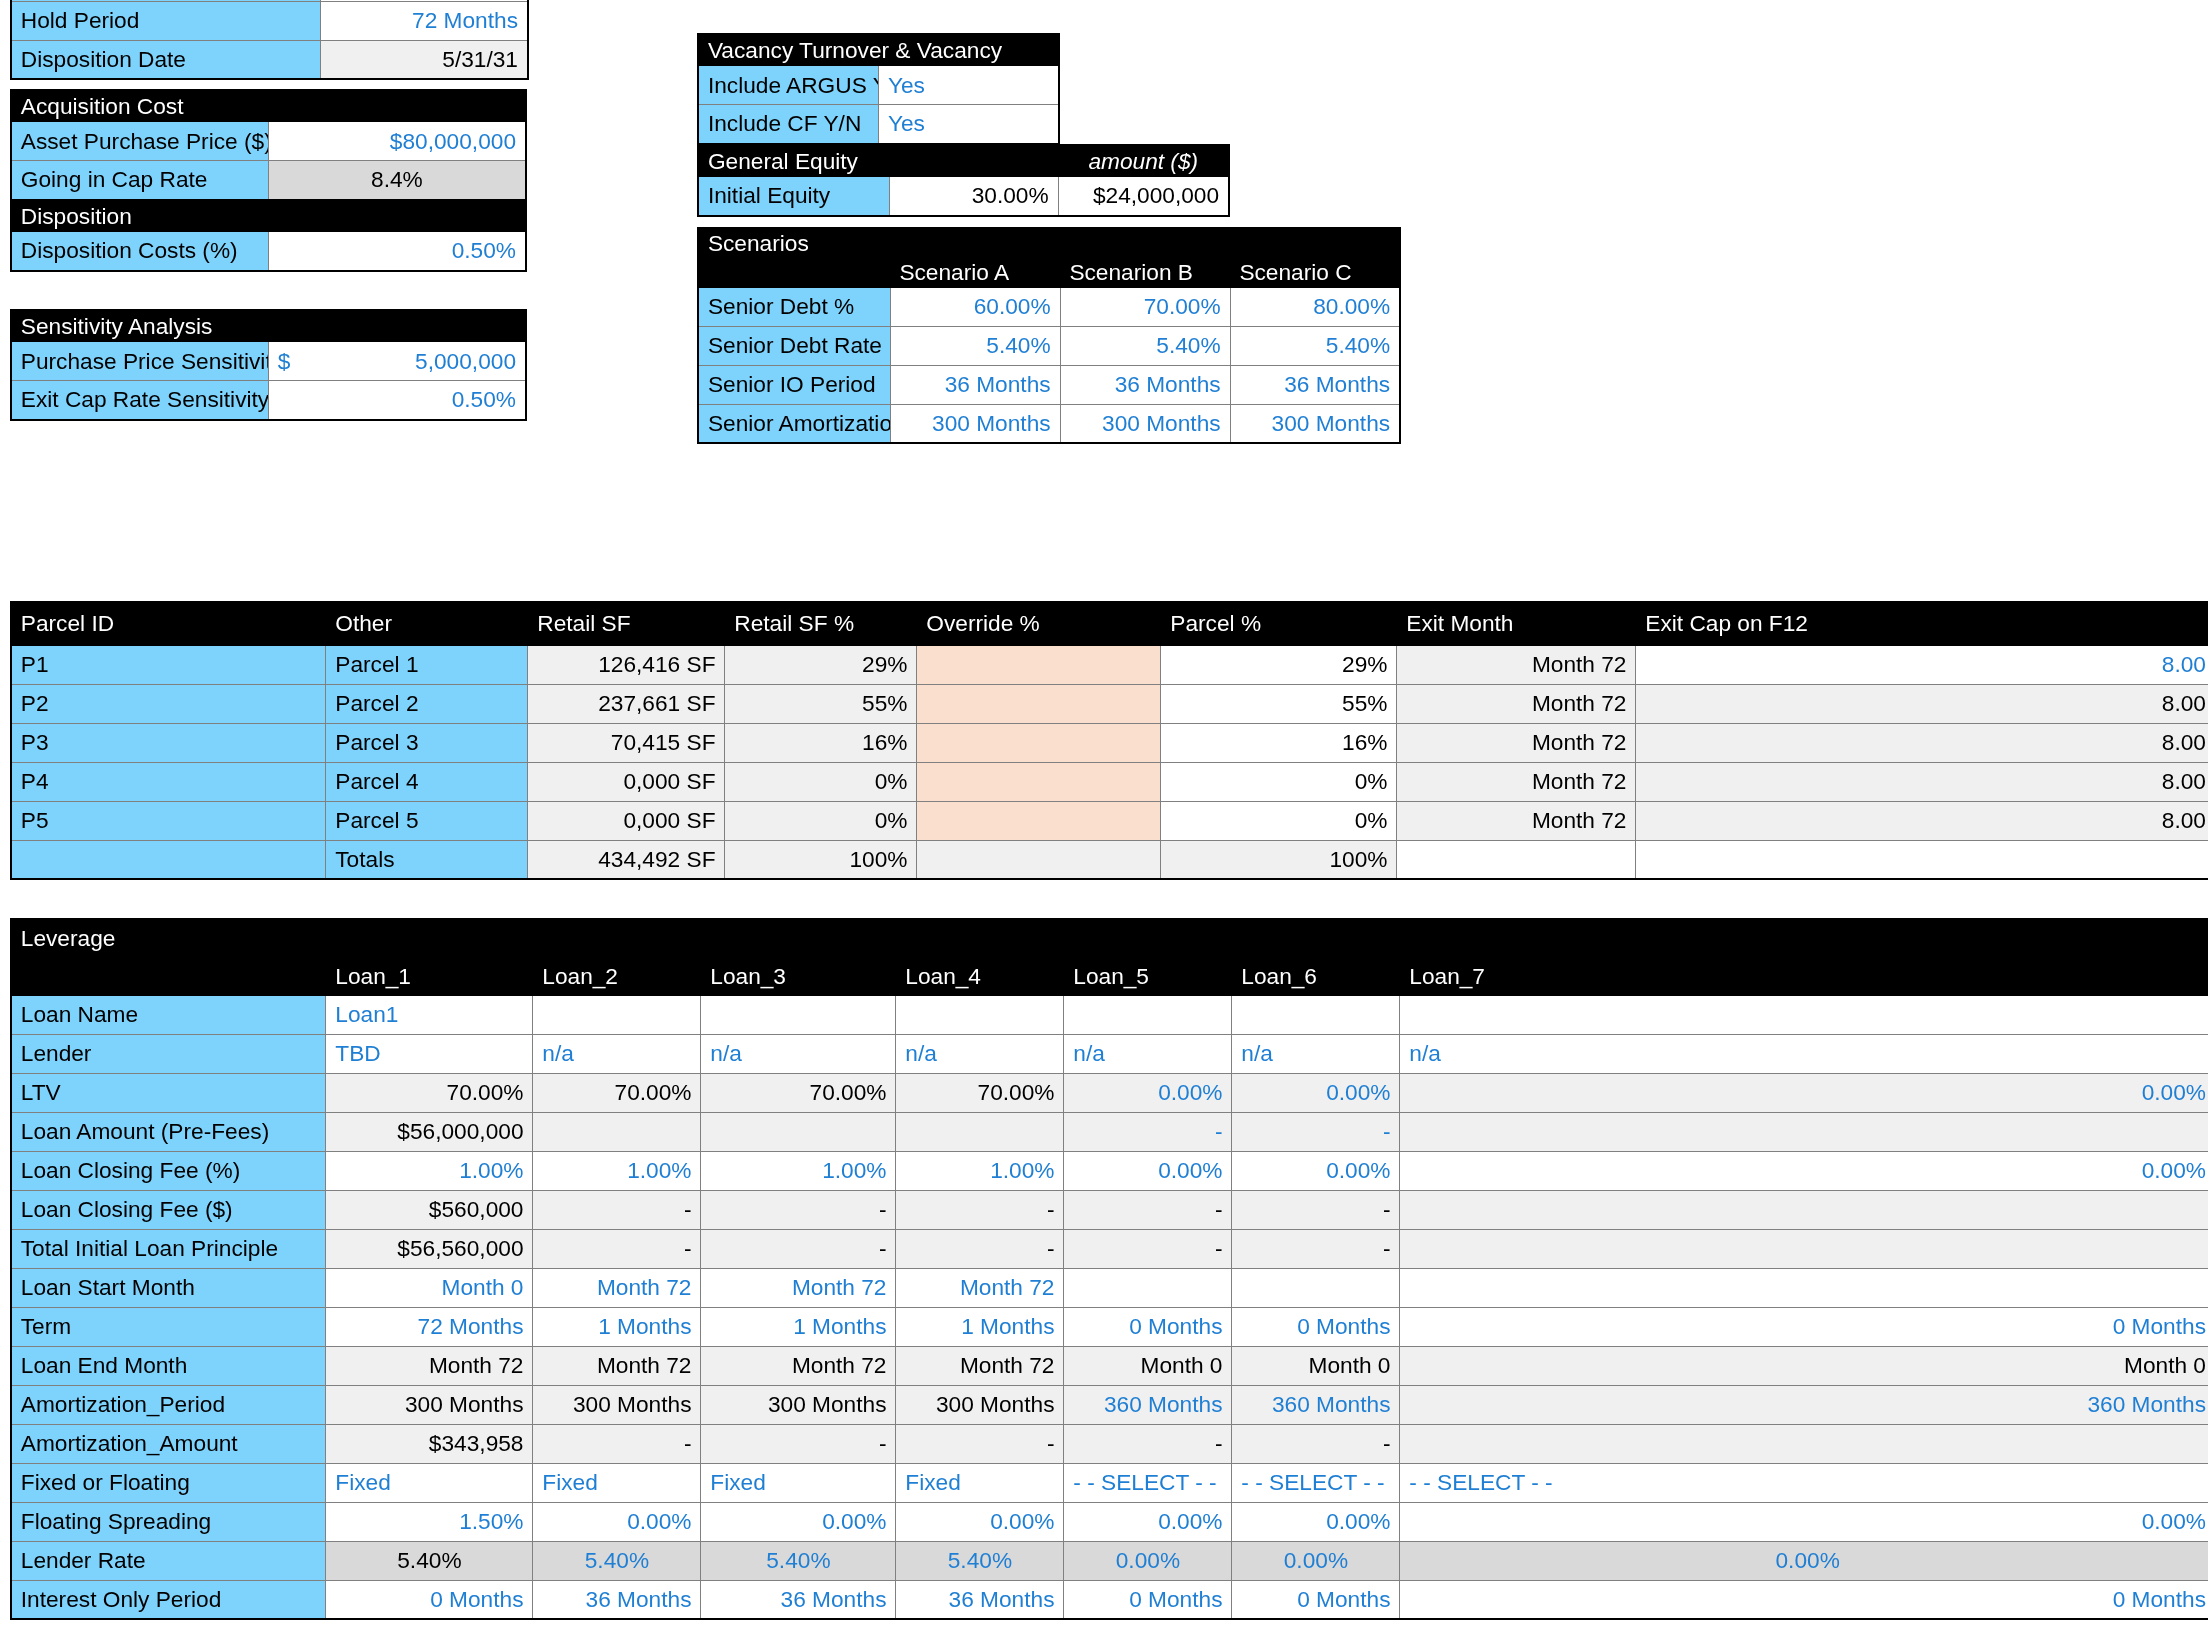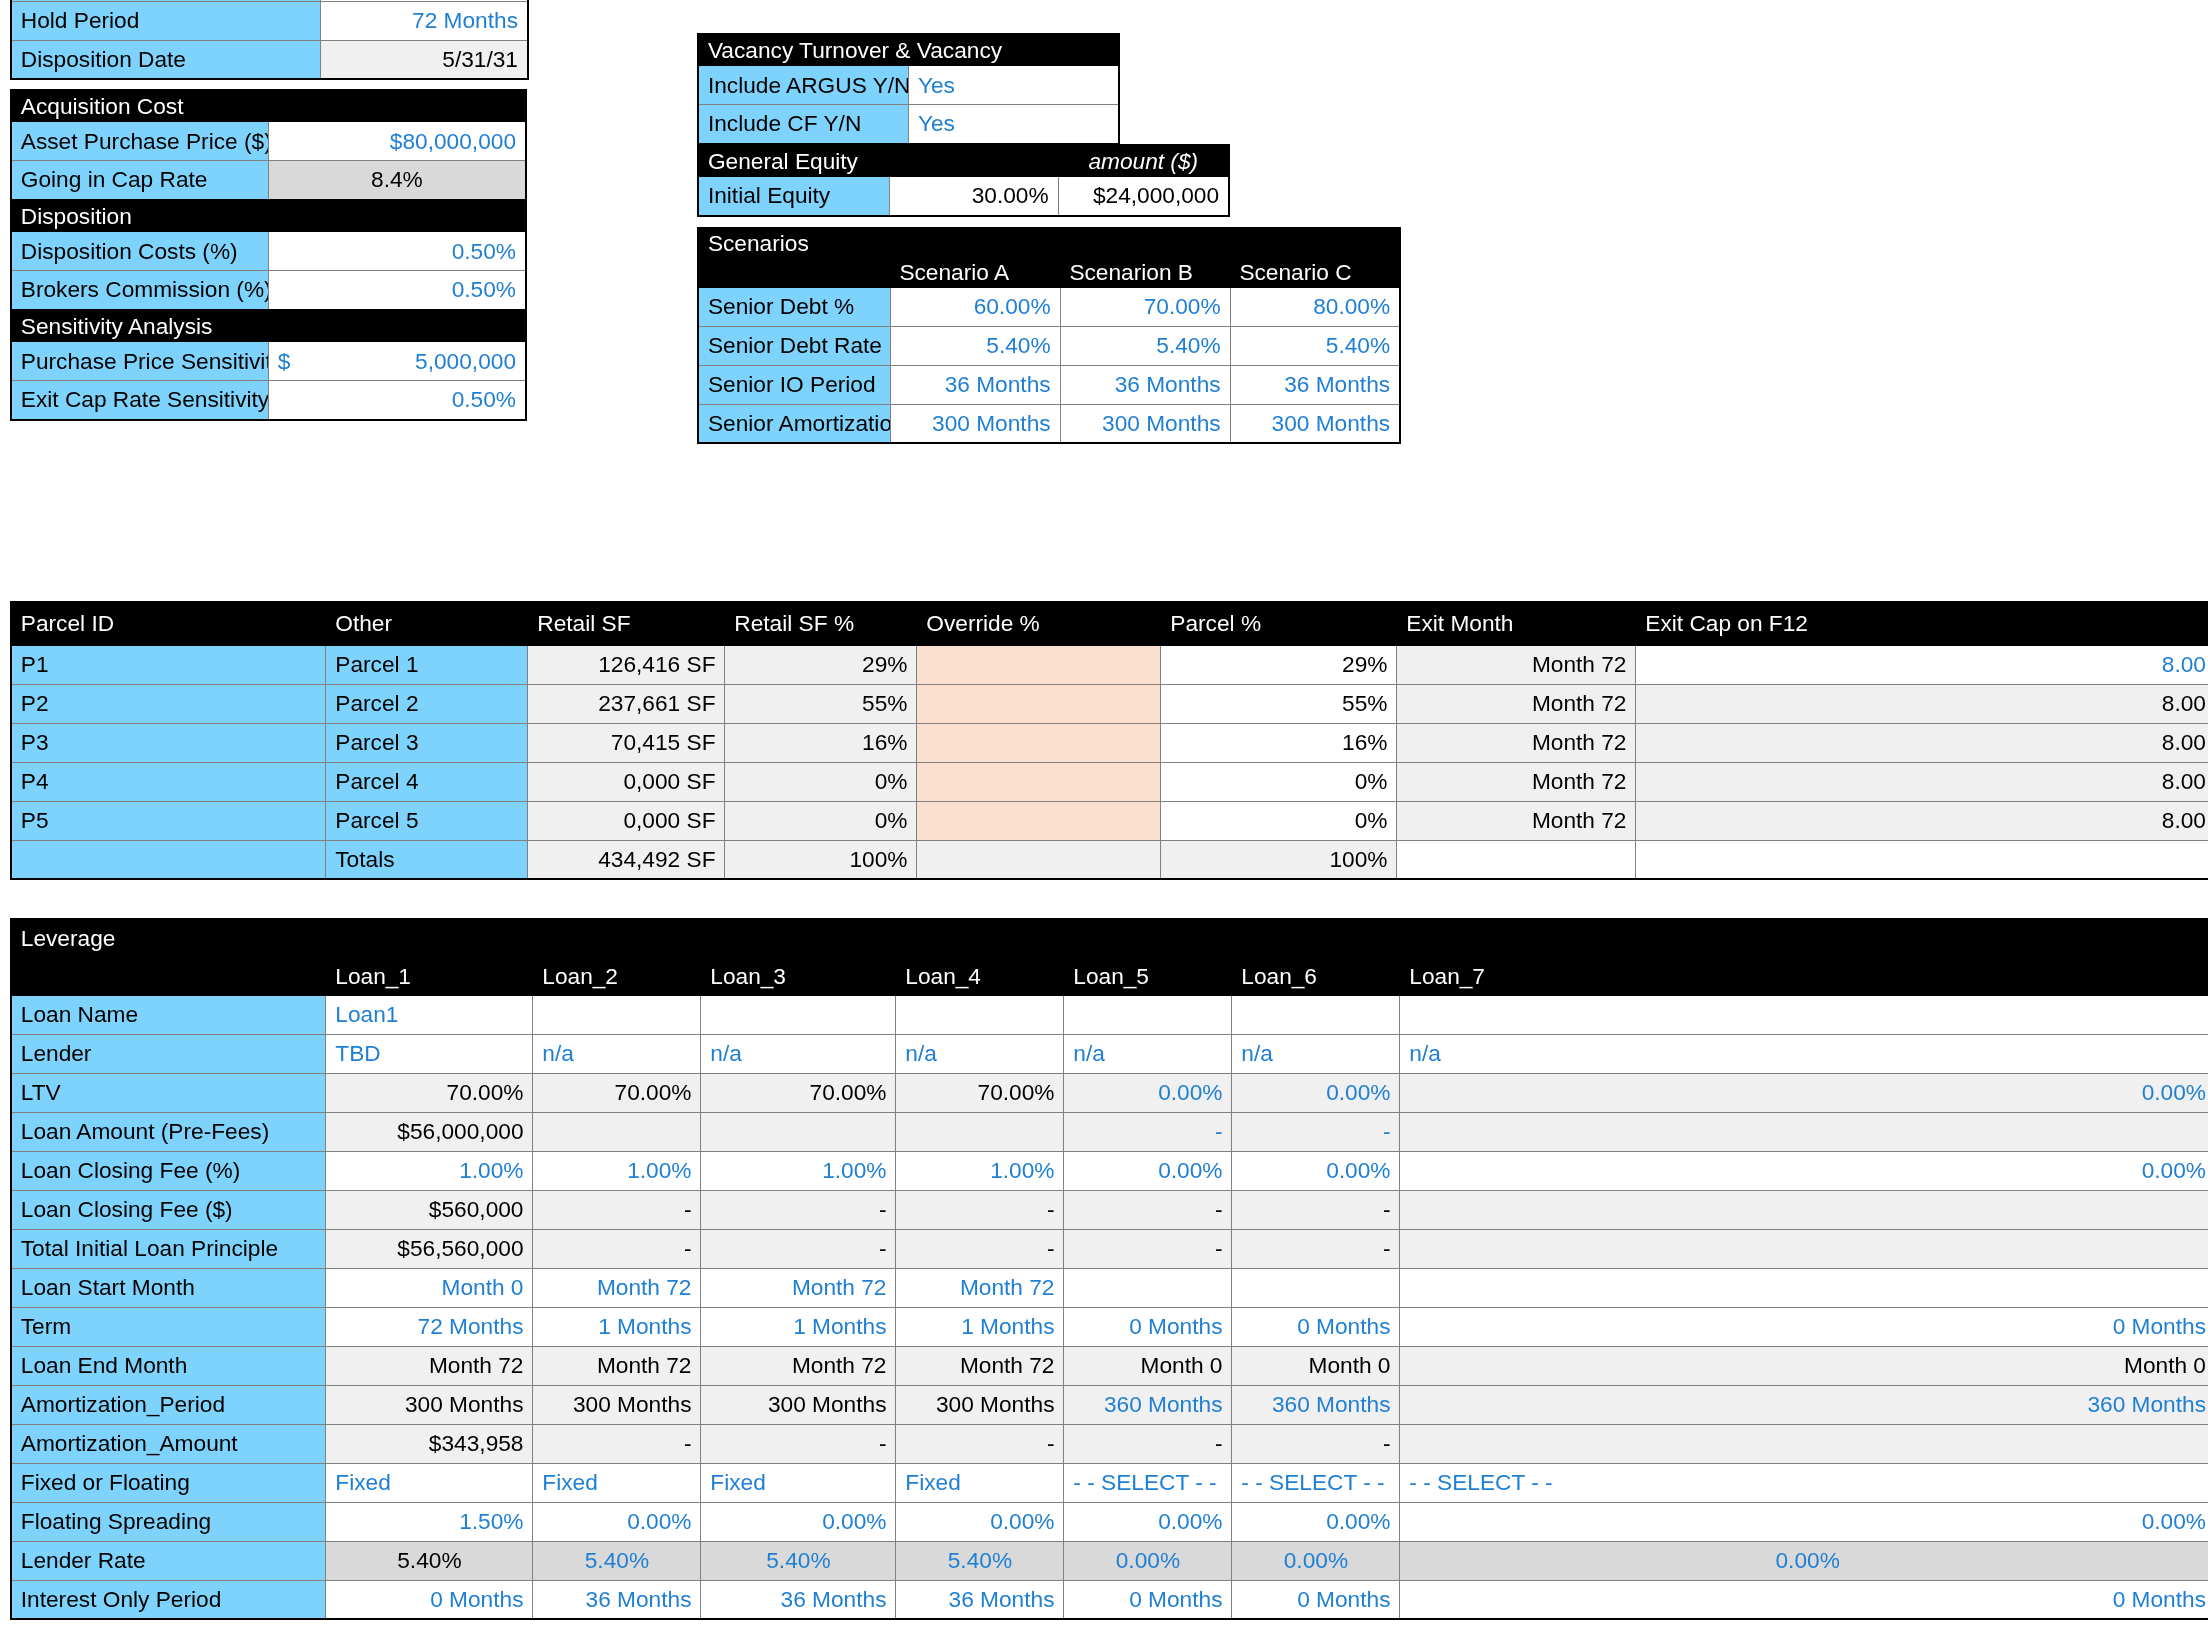--- a/index.html
+++ b/index.html
@@ -123,24 +123,20 @@
 <div class="blk" style="left:9.9px; top:199px; width:517px;">
   <table class="sheet boxed" style="width:517px;">
     <tbody>
         <tr>
       <td class="hdr" colspan="2" style="height:31.5px;">Disposition</td>
     </tr>
     <tr>
       <td class="lbl nb-l" style="width:305px;">Disposition Costs (%)</td>
       <td class="num inp nb-r" style="width:212px;">0.50%</td>
     </tr>
-    <tr>
-      <td class="lbl nb-l nb-b">Brokers Commission (%)</td>
-      <td class="num inp nb-r nb-b">0.50%</td>
-    </tr>
   </tbody>
     </table>
 </div>
 
 <div class="blk" style="left:9.9px; top:309px; width:517px;">
   <table class="sheet boxed" style="width:517px;">
     <tbody>
         <tr>
       <td class="hdr" colspan="2" style="height:31.5px;">Sensitivity Analysis</td>
     </tr>
@@ -152,21 +148,21 @@
     </tr>
     <tr>
       <td class="lbl nb-l nb-b"> Exit Cap Rate Sensitivity</td>
       <td class="num inp nb-r nb-b">0.50%</td>
     </tr>
   </tbody>
     </table>
 </div>
 
 <div class="blk" style="left:697px; top:33px; width:363px;">
-  <table class="sheet boxed" style="width:423px;">
+  <table class="sheet boxed" style="width:363px;">
     <tbody>
         <tr>
       <td class="hdr" colspan="2" style="height:31.5px;">Vacancy Turnover &amp; Vacancy</td>
     </tr>
     <tr>
       <td class="lbl nb-l" style="width:191px;">Include ARGUS Y/N</td>
       <td class="leftv inp nb-r" style="width:172px;">Yes</td>
     </tr>
     <tr>
       <td class="lbl nb-l nb-b">Include CF Y/N</td>

